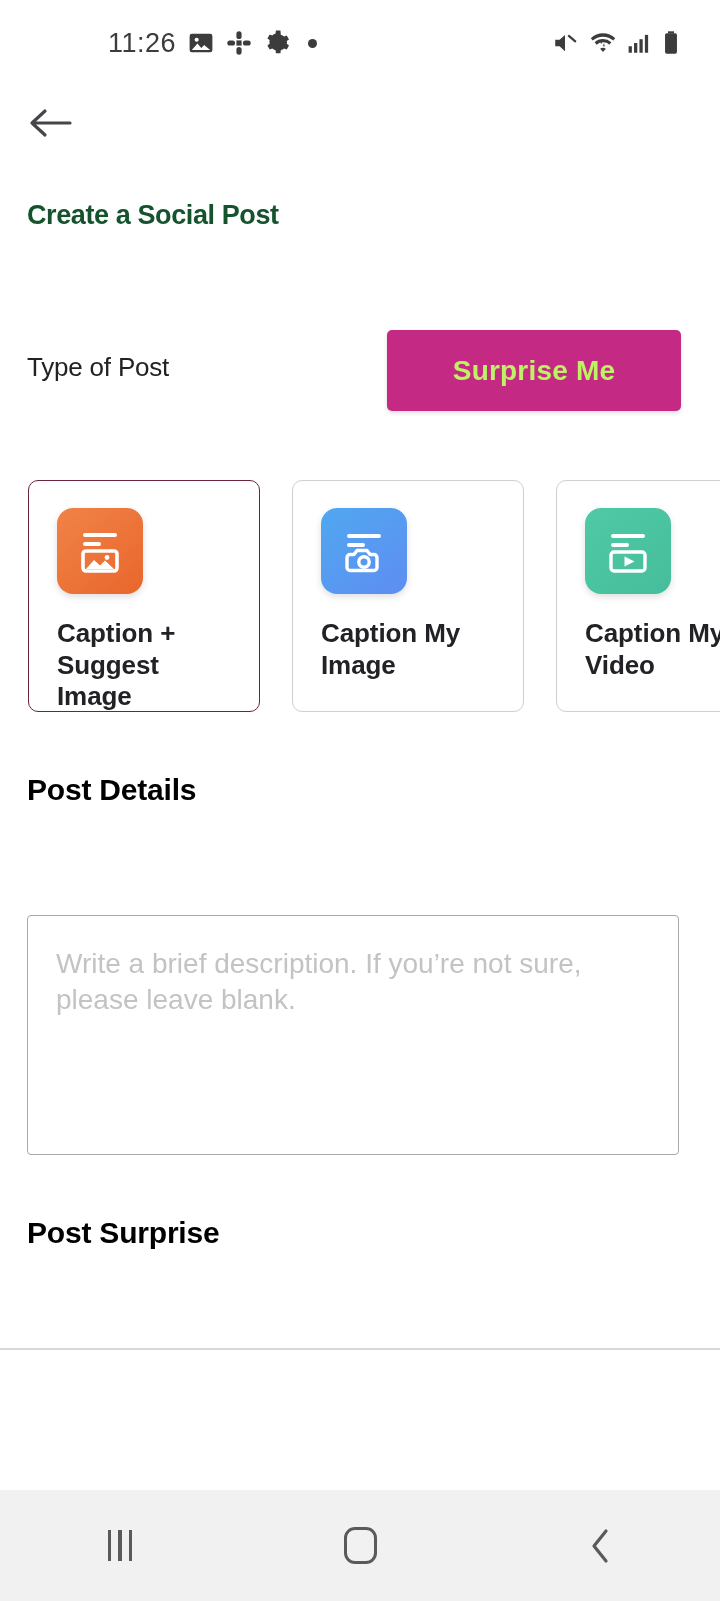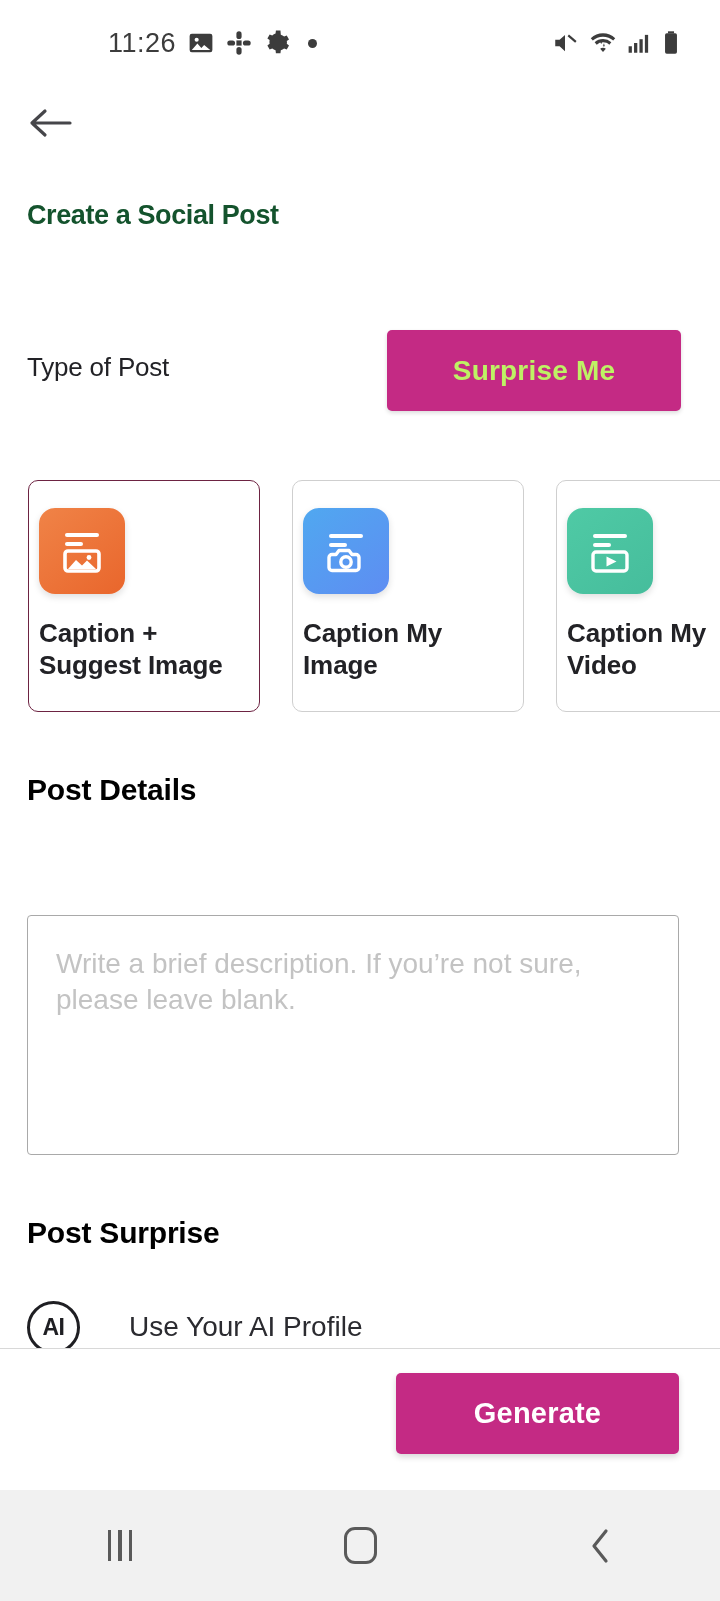--- a/index.html
+++ b/index.html
@@ -56,21 +56,21 @@
   }
 
   
   .cards {
     position: absolute; left: 0; top: 480px; width: 720px; height: 235px;
     display: flex; gap: 32px; padding-left: 28px;
   }
   .card {
     flex: 0 0 auto; width: 232px; height: 232px;
     background: #fff; border: 1.5px solid #cfcfcf; border-radius: 10px;
-    padding: 27px 22px 0 10px; cursor: pointer;
+    padding: 27px 22px 0 28px; cursor: pointer;
     position: relative;
   }
   .card.selected { border-color: #6d2342; }
   .card-icon {
     width: 86px; height: 86px; border-radius: 16px;
     display: flex; align-items: center; justify-content: center;
     box-shadow: 0 3px 7px rgba(0,0,0,0.13);
   }
   .card-icon.orange { background: linear-gradient(140deg, #f08347 0%, #e9662c 100%); }
   .card-icon.blue   { background: linear-gradient(140deg, #50a8f0 0%, #5e8df2 100%); }
@@ -263,29 +263,22 @@
 Video</div>
     </div>
 
   </div>
 
   <h2 id="post-details-title" class="section-title">Post Details</h2>
   <textarea class="textarea-box" placeholder="Write a brief description. If you’re not sure, please leave blank." style=""></textarea>
 
   <h2 id="post-settings-title" class="section-title">Post Surprise</h2>
 
-  <div class="ai-row">
-    <div class="ai-badge">AI</div>
-    <span class="ai-label">Use Your AI Profile</span>
-  </div>
 
   <div class="bottom-divider"></div>
-  <div class="bottom-action">
-    <button class="generate-btn">Generate</button>
-  </div>
 
   <div class="navbar">
     <div class="nav-btn">
       <div class="nav-recents">
           <span></span>
           <span></span>
           <span></span>
         </div>
     </div>
     <div class="nav-btn">

